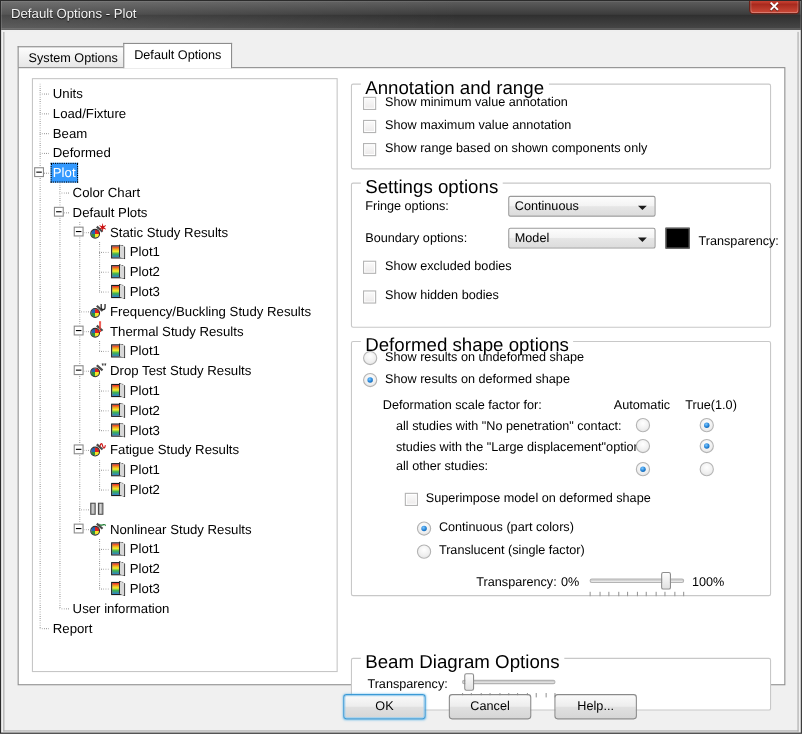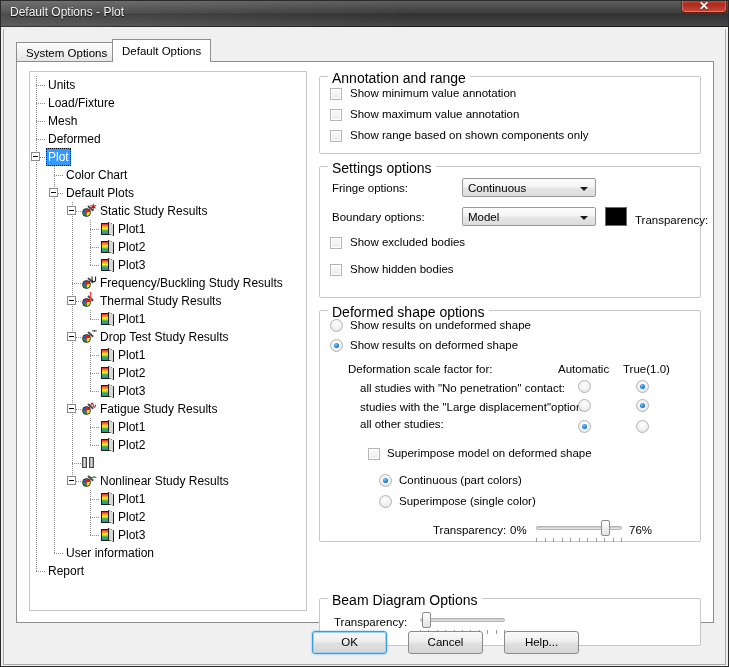--- a/index.html
+++ b/index.html
@@ -176,21 +176,21 @@
   .group {
     position: absolute;
     border: 1px solid #c8c8c8;
     border-radius: 2px;
     background: #ffffff;
   }
   .group > .caption {
     position: absolute; left: 8px; top: -7px;
     background: #ffffff;
     padding: 0 4px;
-    font-size: 14px;
+    font-size: 17px;
     white-space: nowrap;
   }
   .row { position: absolute; white-space: nowrap; font-size: 11.5px; }
   .txt { font-size: 11.5px; white-space: nowrap; }
   
   .cb {
     position:absolute; width:12px; height:12px;
     border:1px solid #b4b4b4;
     background: linear-gradient(180deg,#fbfbfb,#eceaea);
     box-shadow: inset 0 0 0 1px #ffffff;
@@ -288,21 +288,21 @@
             <span class="lbl" style="position: absolute; left: 16px; top: 0px;">Units</span>
           </div>
           <span class="guide" style="left: 6px; top: 22px;"></span>
           <span class="elbow" style="left: 6px; width: 9px; top: 31px;"></span>
           <div class="node" style="top: 22px; position: absolute; left: 0px; right: 0px;">
             <span class="lbl" style="position: absolute; left: 16px; top: 0px;">Load/Fixture</span>
           </div>
           <span class="guide" style="left: 6px; top: 40px;"></span>
           <span class="elbow" style="left: 6px; width: 9px; top: 49px;"></span>
           <div class="node" style="top: 40px; position: absolute; left: 0px; right: 0px;">
-            <span class="lbl" style="position: absolute; left: 16px; top: 0px;">Mesh</span>
+            <span class="lbl" style="position: absolute; left: 16px; top: 0px;">Beam</span>
           </div>
           <span class="guide" style="left: 6px; top: 58px;"></span>
           <span class="elbow" style="left: 6px; width: 9px; top: 67px;"></span>
           <div class="node" style="top: 58px; position: absolute; left: 0px; right: 0px;">
             <span class="lbl" style="position: absolute; left: 16px; top: 0px;">Deformed</span>
           </div>
           <span class="guide" style="left: 6px; top: 76px;"></span>
           <span class="elbow" style="left: 6px; width: 9px; top: 85px;"></span>
           <span class="expander" style="left: 1px; top: 80px; position: absolute;"></span>
           <div class="node sel" style="top: 76px; position: absolute; left: 0px; right: 0px;">
@@ -636,21 +636,21 @@
           <span class="cb" style="left:0; top:1px;"></span>
           <span class="txt" style="margin-left:19px;">Superimpose model on deformed shape</span>
         </div>
 
         <div class="row" style="left:59px; top:163px;">
           <span class="rb on" style="left:0; top:0;"></span>
           <span class="txt" style="margin-left:20px;">Continuous (part colors)</span>
         </div>
         <div class="row" style="left:59px; top:184px;">
           <span class="rb" style="left:0; top:0;"></span>
-          <span class="txt" style="margin-left:20px;">Superimpose (single color)</span>
+          <span class="txt" style="margin-left:20px;">Translucent (single factor)</span>
         </div>
 
         <div class="txt" style="position:absolute; left:113px; top:213px;">Transparency:</div>
         <div class="txt" style="position:absolute; left:190px; top:213px;">0%</div>
         <div class="slider" id="deformed-slider" style="left:216px; top:208px; width:86px;">
           <div class="track"></div>
           <div class="thumb" style="left: 65px;"></div>
           <div class="ticks">
               <i style="left: 0px;"></i>
               <i style="left: 9px;"></i>
@@ -658,21 +658,21 @@
               <i style="left: 26px;"></i>
               <i style="left: 34px;"></i>
               <i style="left: 43px;"></i>
               <i style="left: 51px;"></i>
               <i style="left: 60px;"></i>
               <i style="left: 68px;"></i>
               <i style="left: 77px;"></i>
               <i style="left: 85px;"></i>
             </div>
         </div>
-        <div class="txt" style="position:absolute; left:309px; top:213px;">76%</div>
+        <div class="txt" style="position:absolute; left:309px; top:213px;">100%</div>
       </div>
 
       <div class="group" style="left:302px; top:536px; width:382px; height:48px;">
         <div class="caption">Beam Diagram Options</div>
         <div class="txt" style="position:absolute; left:14px; top:17px;">Transparency:</div>
         <div class="slider" id="beam-slider" style="left:100px; top:12px; width:85px;">
           <div class="track"></div>
           <div class="thumb" style="left: 2px;"></div>
           <div class="ticks">
               <i style="left: 0px;"></i>

